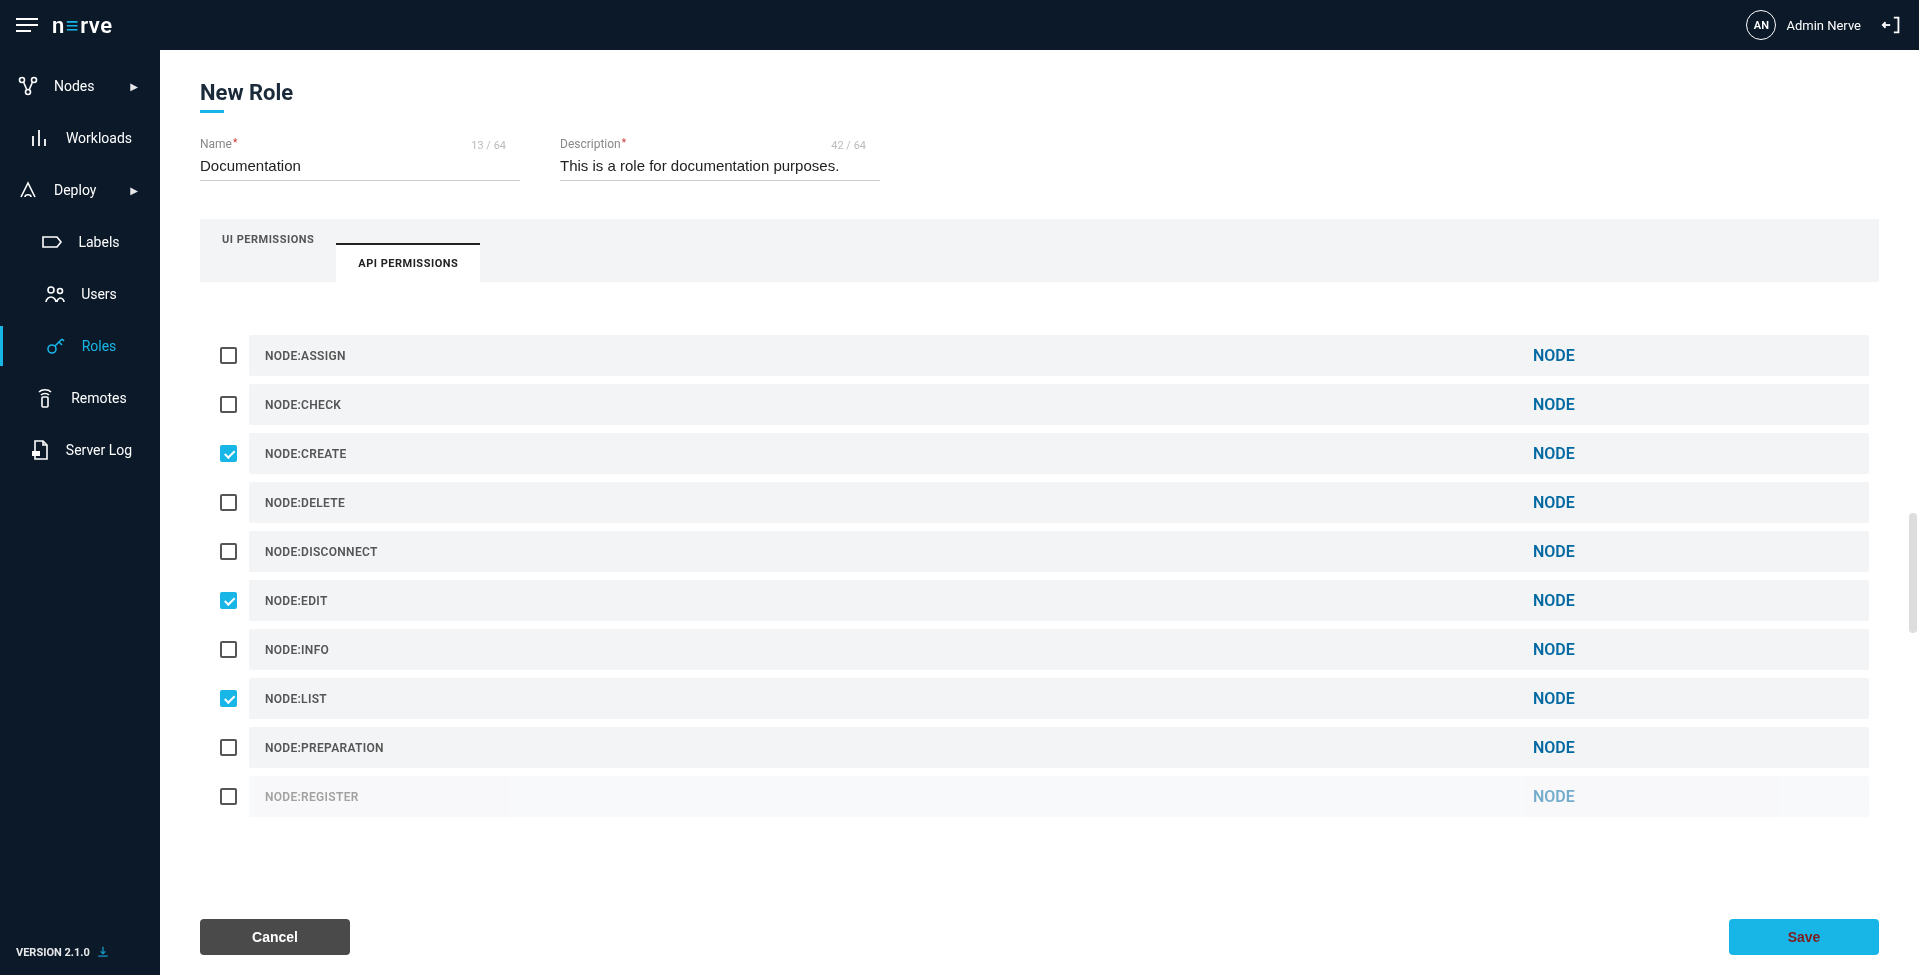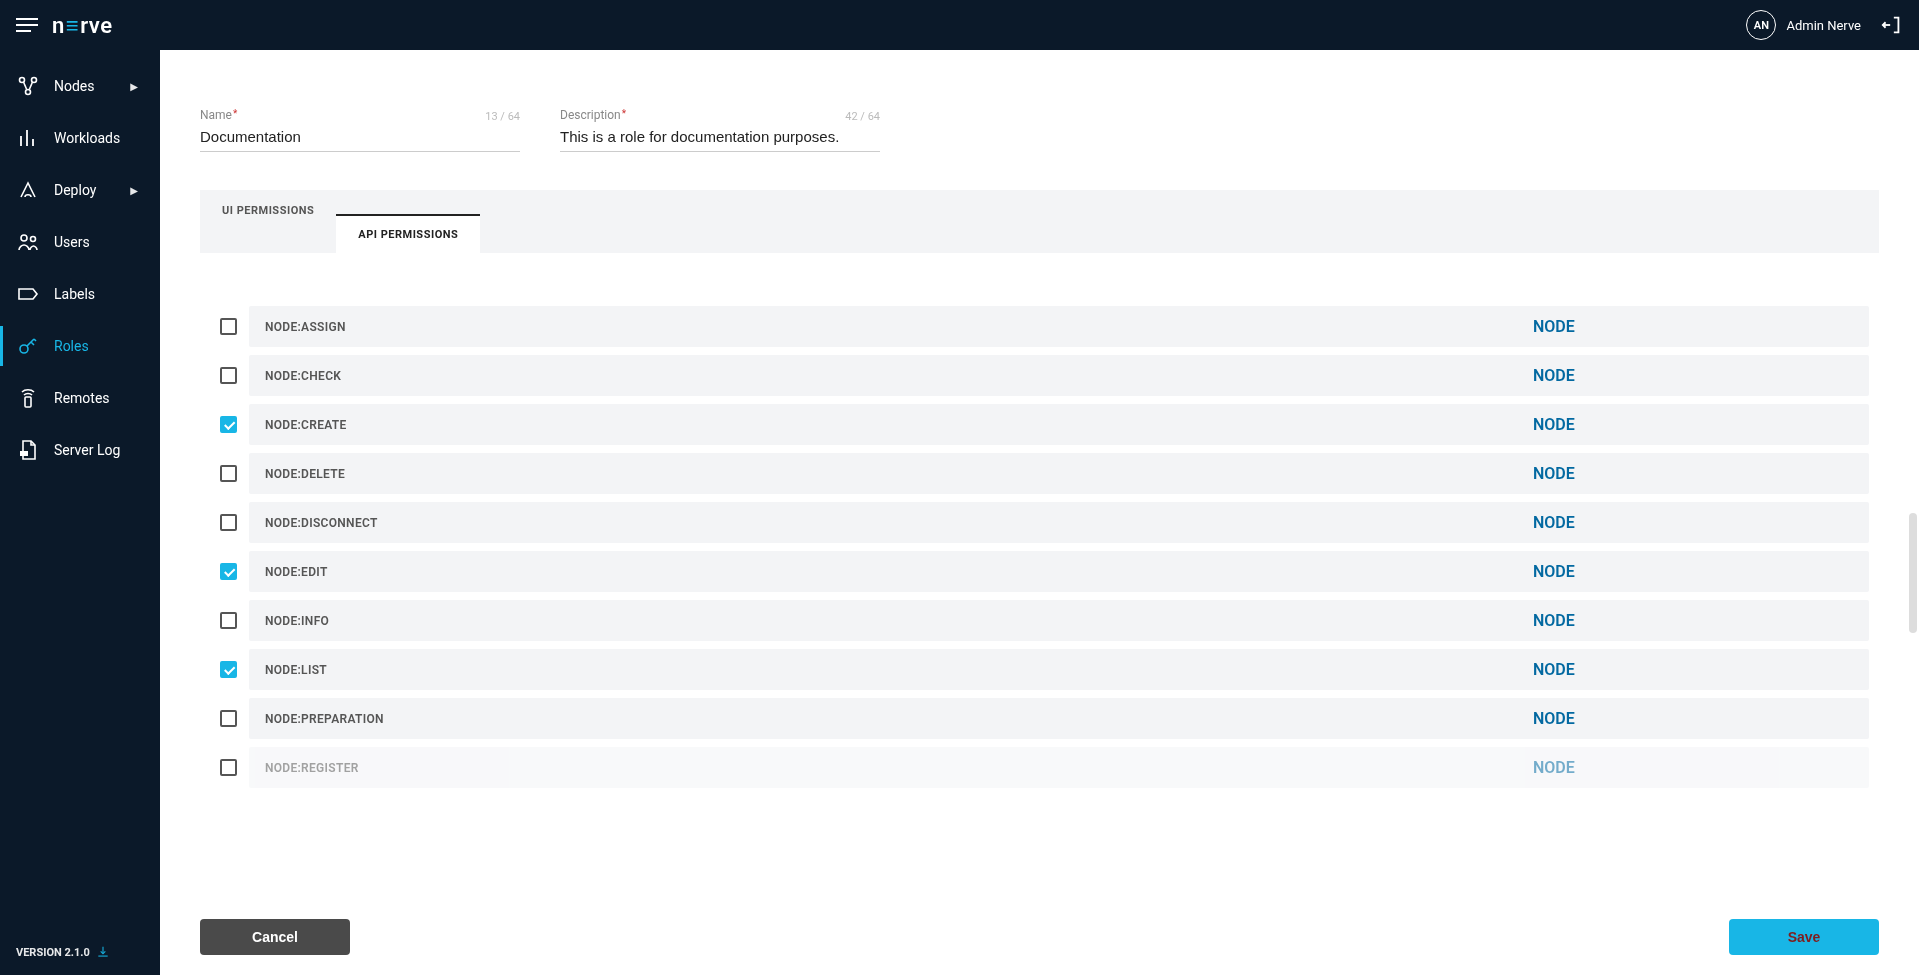--- a/index.html
+++ b/index.html
@@ -12,38 +12,38 @@
 .logo { font-size: 22px; font-weight: 600; letter-spacing: 0.5px; display: flex; align-items: center;}
 .logo .bars { color: #18b6e6; display: inline-block; transform: translateY(1px); margin: 0 1px;}
 .topbar-spacer { flex: 1; }
 .avatar-circle { width: 30px; height: 30px; border: 1px solid #fff; border-radius: 50%; display: flex; align-items: center; justify-content: center; font-size: 11px; font-weight: 600; margin-right: 10px; }
 .username { font-size: 13px; margin-right: 20px; }
 .logout-icon { width: 22px; height: 22px; cursor: pointer; }
 
 .layout { display: flex; height: calc(100vh - 50px); }
 .sidebar { width: 160px; background: #0b1929; color: #fff; display: flex; flex-direction: column; position: relative; }
 .nav { list-style: none; padding-top: 10px; }
-.nav li { display: flex; align-items: center; padding: 14px 16px; font-size: 14px; cursor: pointer; position: relative; gap: 14px;}
+.nav li { display: flex; align-items: center; padding: 14px 16px; font-size: 14px; cursor: pointer; position: relative; gap: 14px; justify-content: center;}
 .nav li.active { color: #18b6e6; }
 .nav li.active::before { content: ""; position: absolute; left: 0; top: 6px; bottom: 6px; width: 3px; background: #18b6e6; }
 .nav .icon { width: 24px; height: 24px; display: flex; align-items: center; justify-content: center; flex-shrink: 0; }
 .nav .chev { margin-left: auto; font-size: 10px; opacity: 0.9; transform: translateX(-6px);}
 .version { margin-top: auto; padding: 16px; font-size: 11px; opacity: 0.9; display: flex; align-items: flex-end; gap: 6px; font-weight: bold; }
 
 .main { flex: 1; display: flex; flex-direction: column; background: #fff; position: relative; }
 .content { padding: 30px 40px 0 40px; flex: 1; overflow: hidden; display: flex; flex-direction: column;}
 .page-title { font-size: 22px; font-weight: 700; color: #1a2a3a; position: relative; display: inline-block; padding-bottom: 4px;}
 .page-title::after { content: ""; position: absolute; left: 0; bottom: -4px; width: 24px; height: 3px; background: #18b6e6; }
 
 .form-row { display: flex; gap: 40px; margin-top: 28px; }
 .field { width: 320px; position: relative; }
 .field-label { font-size: 12px; color: #888; margin-bottom: 2px; display: block;}
 .field-label .req { color: #c33; margin-left: 1px; font-size: 10px; position: relative; top: -2px;}
 .field-input { width: 100%; border: none; border-bottom: 1px solid #ccc; padding: 4px 0 6px 0; font-size: 15px; outline: none; background: transparent; color: #222;}
-.field-counter { position: absolute; right: 0; top: 2px; font-size: 11px; color: #bbb; }
+.field-counter { position: absolute; right: 14px; top: 2px; font-size: 11px; color: #bbb; }
 
 .tabs-wrap { margin-top: 38px; display: flex; flex-direction: column; flex: 1; min-height: 0; gap: 43px;}
 .tabs { display: flex; background: #f3f4f6; }
 .tab { padding: 12px 22px; font-size: 11px; font-weight: 700; letter-spacing: 0.5px; color: #555; cursor: pointer; border-top: 2px solid transparent;}
 .tab.active { background: #fff; color: #222; border-top: 2px solid #222; margin-top: 24px; }
 
 .perm-list { flex: 1; overflow-y: auto; padding: 6px 0; }
 .perm-row { display: flex; align-items: center; padding: 4px 10px; gap: 12px; }
 .perm-content{ flex:1; display:flex; align-items:center; background:#f3f4f6; padding: 11px 16px; border-radius: 2px;}
 .perm-name { font-size: 12px; font-weight: 600; color: #555; letter-spacing: 0.3px;}
@@ -115,34 +115,34 @@
             <svg width="24" height="24" viewBox="0 0 24 24" fill="none" stroke="currentColor" stroke-width="1.6">
               <path d="M5 19l7-14 7 14M9 19c0-3 6-3 6 0"></path>
             </svg>
           </span>
           <span>Deploy</span>
           <span class="chev">▶</span>
         </li>
         <li>
           <span class="icon">
             <svg width="24" height="24" viewBox="0 0 24 24" fill="none" stroke="currentColor" stroke-width="1.6">
+              <path d="M3 7h14l4 5-4 5H3z"></path>
+            </svg>
+          </span>
+          <span>Labels</span>
+        </li>
+        <li>
+          <span class="icon">
+            <svg width="24" height="24" viewBox="0 0 24 24" fill="none" stroke="currentColor" stroke-width="1.6">
               <circle cx="8" cy="8" r="3"></circle>
               <circle cx="17" cy="9" r="2.5"></circle>
               <path d="M3 20c0-3 3-5 5-5s5 2 5 5M14 20c0-2 2-4 3.5-4s3.5 2 3.5 4"></path>
             </svg>
           </span>
           <span>Users</span>
-        </li>
-        <li>
-          <span class="icon">
-            <svg width="24" height="24" viewBox="0 0 24 24" fill="none" stroke="currentColor" stroke-width="1.6">
-              <path d="M3 7h14l4 5-4 5H3z"></path>
-            </svg>
-          </span>
-          <span>Labels</span>
         </li>
         <li class="active">
           <span class="icon">
             <svg width="24" height="24" viewBox="0 0 24 24" fill="none" stroke="currentColor" stroke-width="1.6">
               <circle cx="8" cy="15" r="4"></circle>
               <path d="M11 12l7-7M15 8l3 3M18 5l2 2"></path>
             </svg>
           </span>
           <span>Roles</span>
         </li>
@@ -171,20 +171,21 @@
       <svg width="14" height="14" viewBox="0 0 24 24" fill="none" stroke="#18b6e6" stroke-width="2">
         <path d="M12 3v12"></path>
           <path d="M8 11l4 4 4-4"></path>
           <path d="M4 19h16"></path>
       </svg>
     </div>
   </div>
 
   <div class="main">
     <div class="content">
+      <h1 class="page-title">New Role</h1>
 
       <div class="form-row">
         <div class="field">
           <label class="field-label"><span>Name</span><span class="req">*</span></label>
           <span class="field-counter">13 / 64</span>
           <input class="field-input" value="Documentation" style="">
         </div>
         <div class="field">
           <label class="field-label"><span>Description</span><span class="req">*</span></label>
           <span class="field-counter">42 / 64</span>

